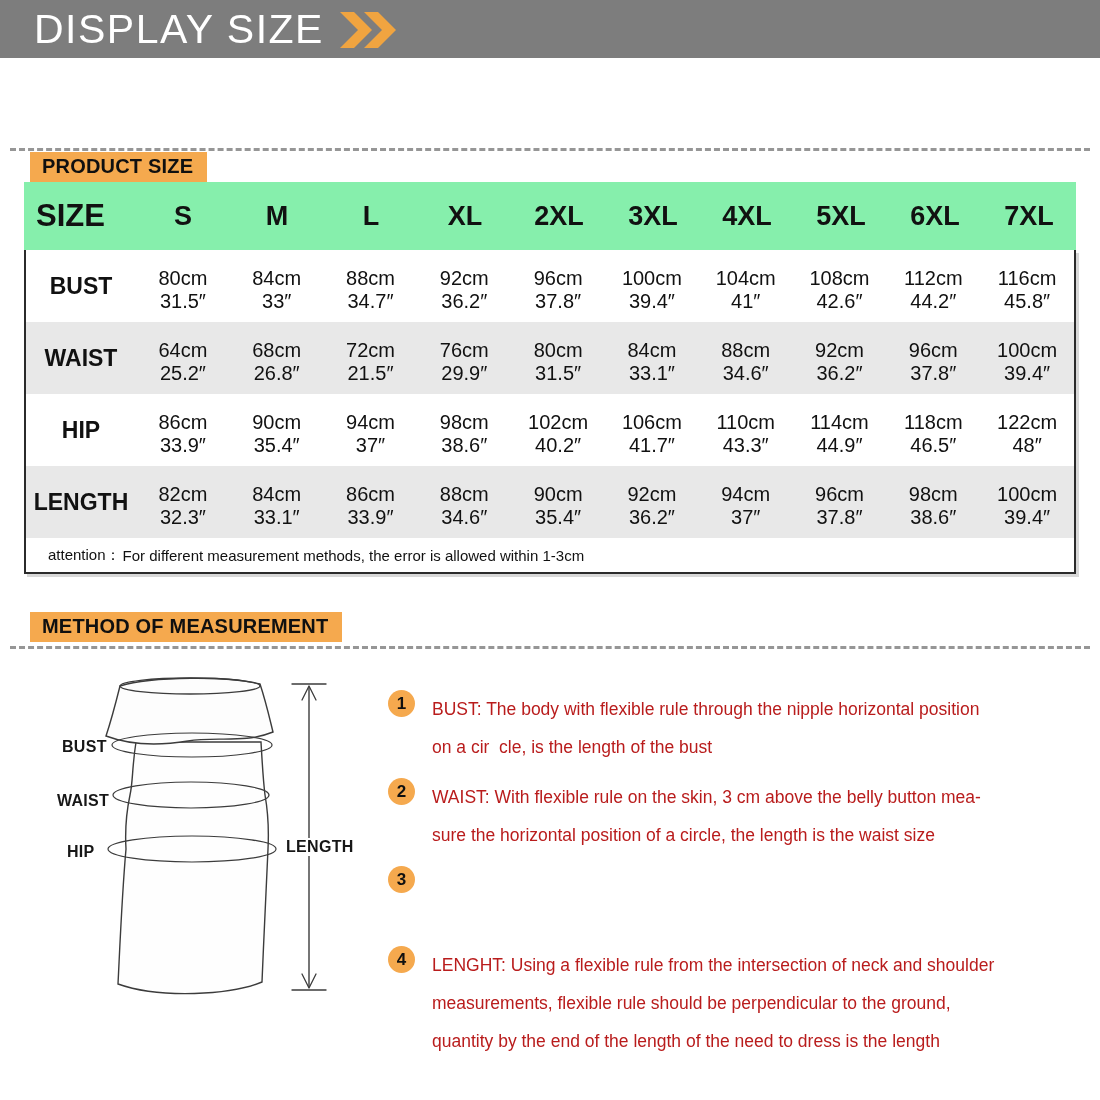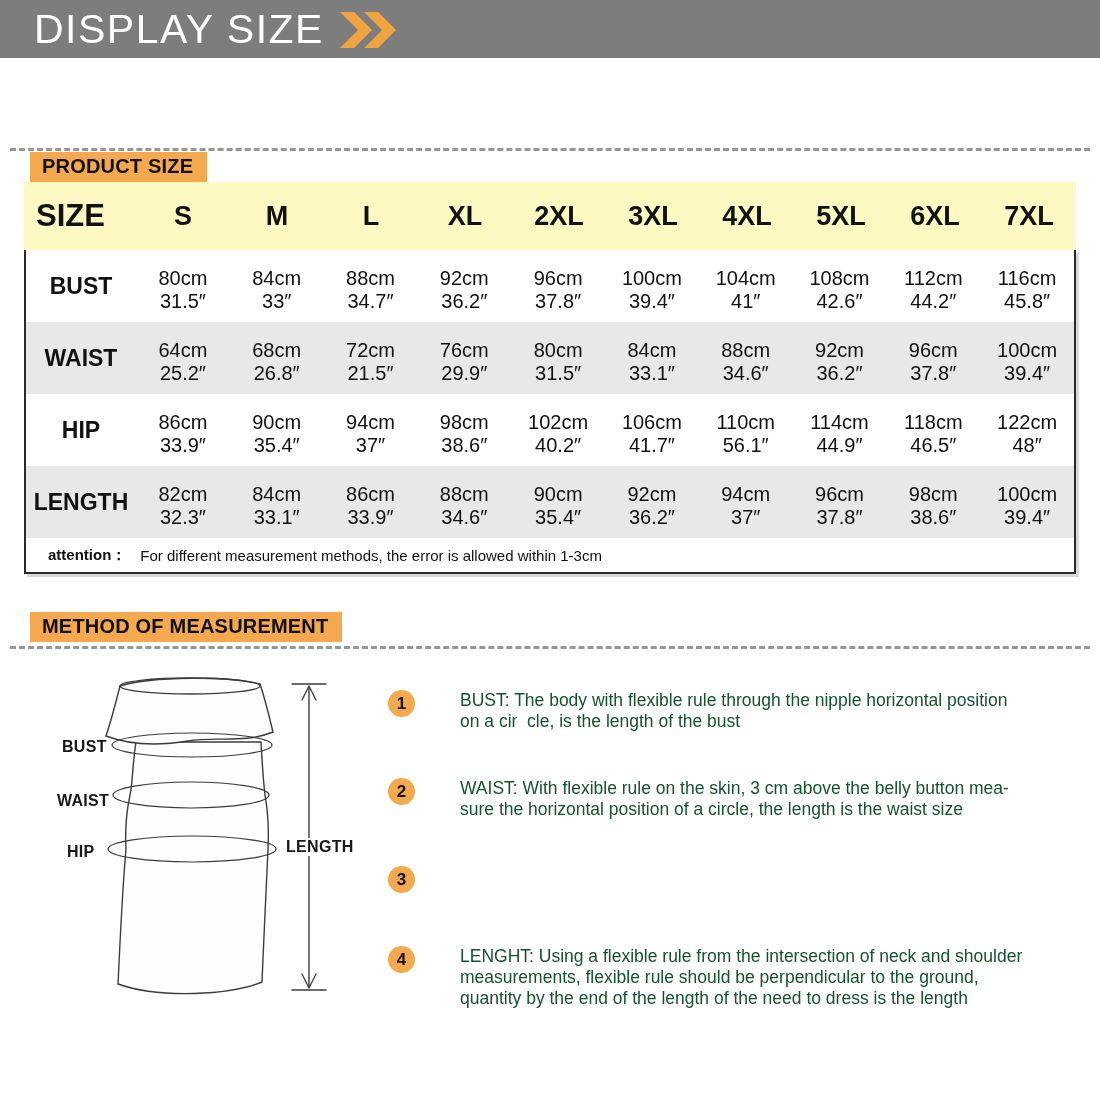--- a/index.html
+++ b/index.html
@@ -33,63 +33,63 @@
   }
   .dashes {
     position:absolute; left:10px; right:10px; height:0;
     border-top:3px dashed #969696;
   }
 
   
   .size-table { position:absolute; left:24px; top:182px; width:1052px; }
   .t-head {
     display:grid; grid-template-columns:112px repeat(10,1fr);
-    background:#fef9c3; height:68px; align-items:center;
+    background:#86efac; height:68px; align-items:center;
   }
   .t-head .corner { font-size:31px; font-weight:700; padding-left:12px; }
   .t-head .col-h { font-size:27px; font-weight:700; text-align:center; }
   .t-body {
     border:2px solid #2b2b2b; border-top:none;
     box-shadow:3px 3px 0 #d8d8d8;
     background:#fff;
   }
   .t-row {
     display:grid; grid-template-columns:110px repeat(10,1fr);
     height:72px; align-items:center; background:#fff;
   }
   .t-row.stripe { background:#e8e8e8; }
   .t-row .row-label { font-size:23px; font-weight:700; text-align:center; }
   .t-cell { text-align:center; font-size:20px; line-height:23px;margin-top:8px; }
   .t-cell span { display:block; }
   .attention {
     height:34px; display:flex; align-items:center; padding-left:22px;
     font-size:15px; background:#fff;
   }
-  .attention b { font-weight:700; margin-right:14px; }
+  .attention b { font-weight:400; margin-right:2px; }
 
   
   .diagram-svg { position:absolute; left:30px; top:672px; }
   .dg-label {
     position:absolute; font-size:16px; font-weight:700; color:#171717;
     letter-spacing:0.3px; z-index:2;
   }
   .dg-label.on-line { background:#fff; padding:0 3px; }
 
   .step {
     position:absolute; left:388px; width:692px;
     display:flex; align-items:flex-start;
   }
   .step-num {
     flex:0 0 auto; width:27px; height:27px; border-radius:50%;
     background:#f5a94e; color:#101010; font-size:17px; font-weight:700;
     display:flex; align-items:center; justify-content:center;
     margin-right:17px; margin-top:0px;
   }
   .step-text {
-    font-size:17.5px; line-height:21px; white-space:pre-wrap; color:#14532d;margin-left:28px;
+    font-size:17.5px; line-height:38px; white-space:pre-wrap; color:#b91c1c;
   }
 </style>
 </head>
 <body>
 
 <div class="page">
 
   <header class="banner">
     <h1>DISPLAY SIZE</h1>
     <svg width="62" height="38" viewBox="0 0 62 38" aria-hidden="true">
@@ -224,21 +224,21 @@
             <div class="t-cell">
               <span>102cm</span>
               <span>40.2″</span>
             </div>
             <div class="t-cell">
               <span>106cm</span>
               <span>41.7″</span>
             </div>
             <div class="t-cell">
               <span>110cm</span>
-              <span>56.1″</span>
+              <span>43.3″</span>
             </div>
             <div class="t-cell">
               <span>114cm</span>
               <span>44.9″</span>
             </div>
             <div class="t-cell">
               <span>118cm</span>
               <span>46.5″</span>
             </div>
             <div class="t-cell">

